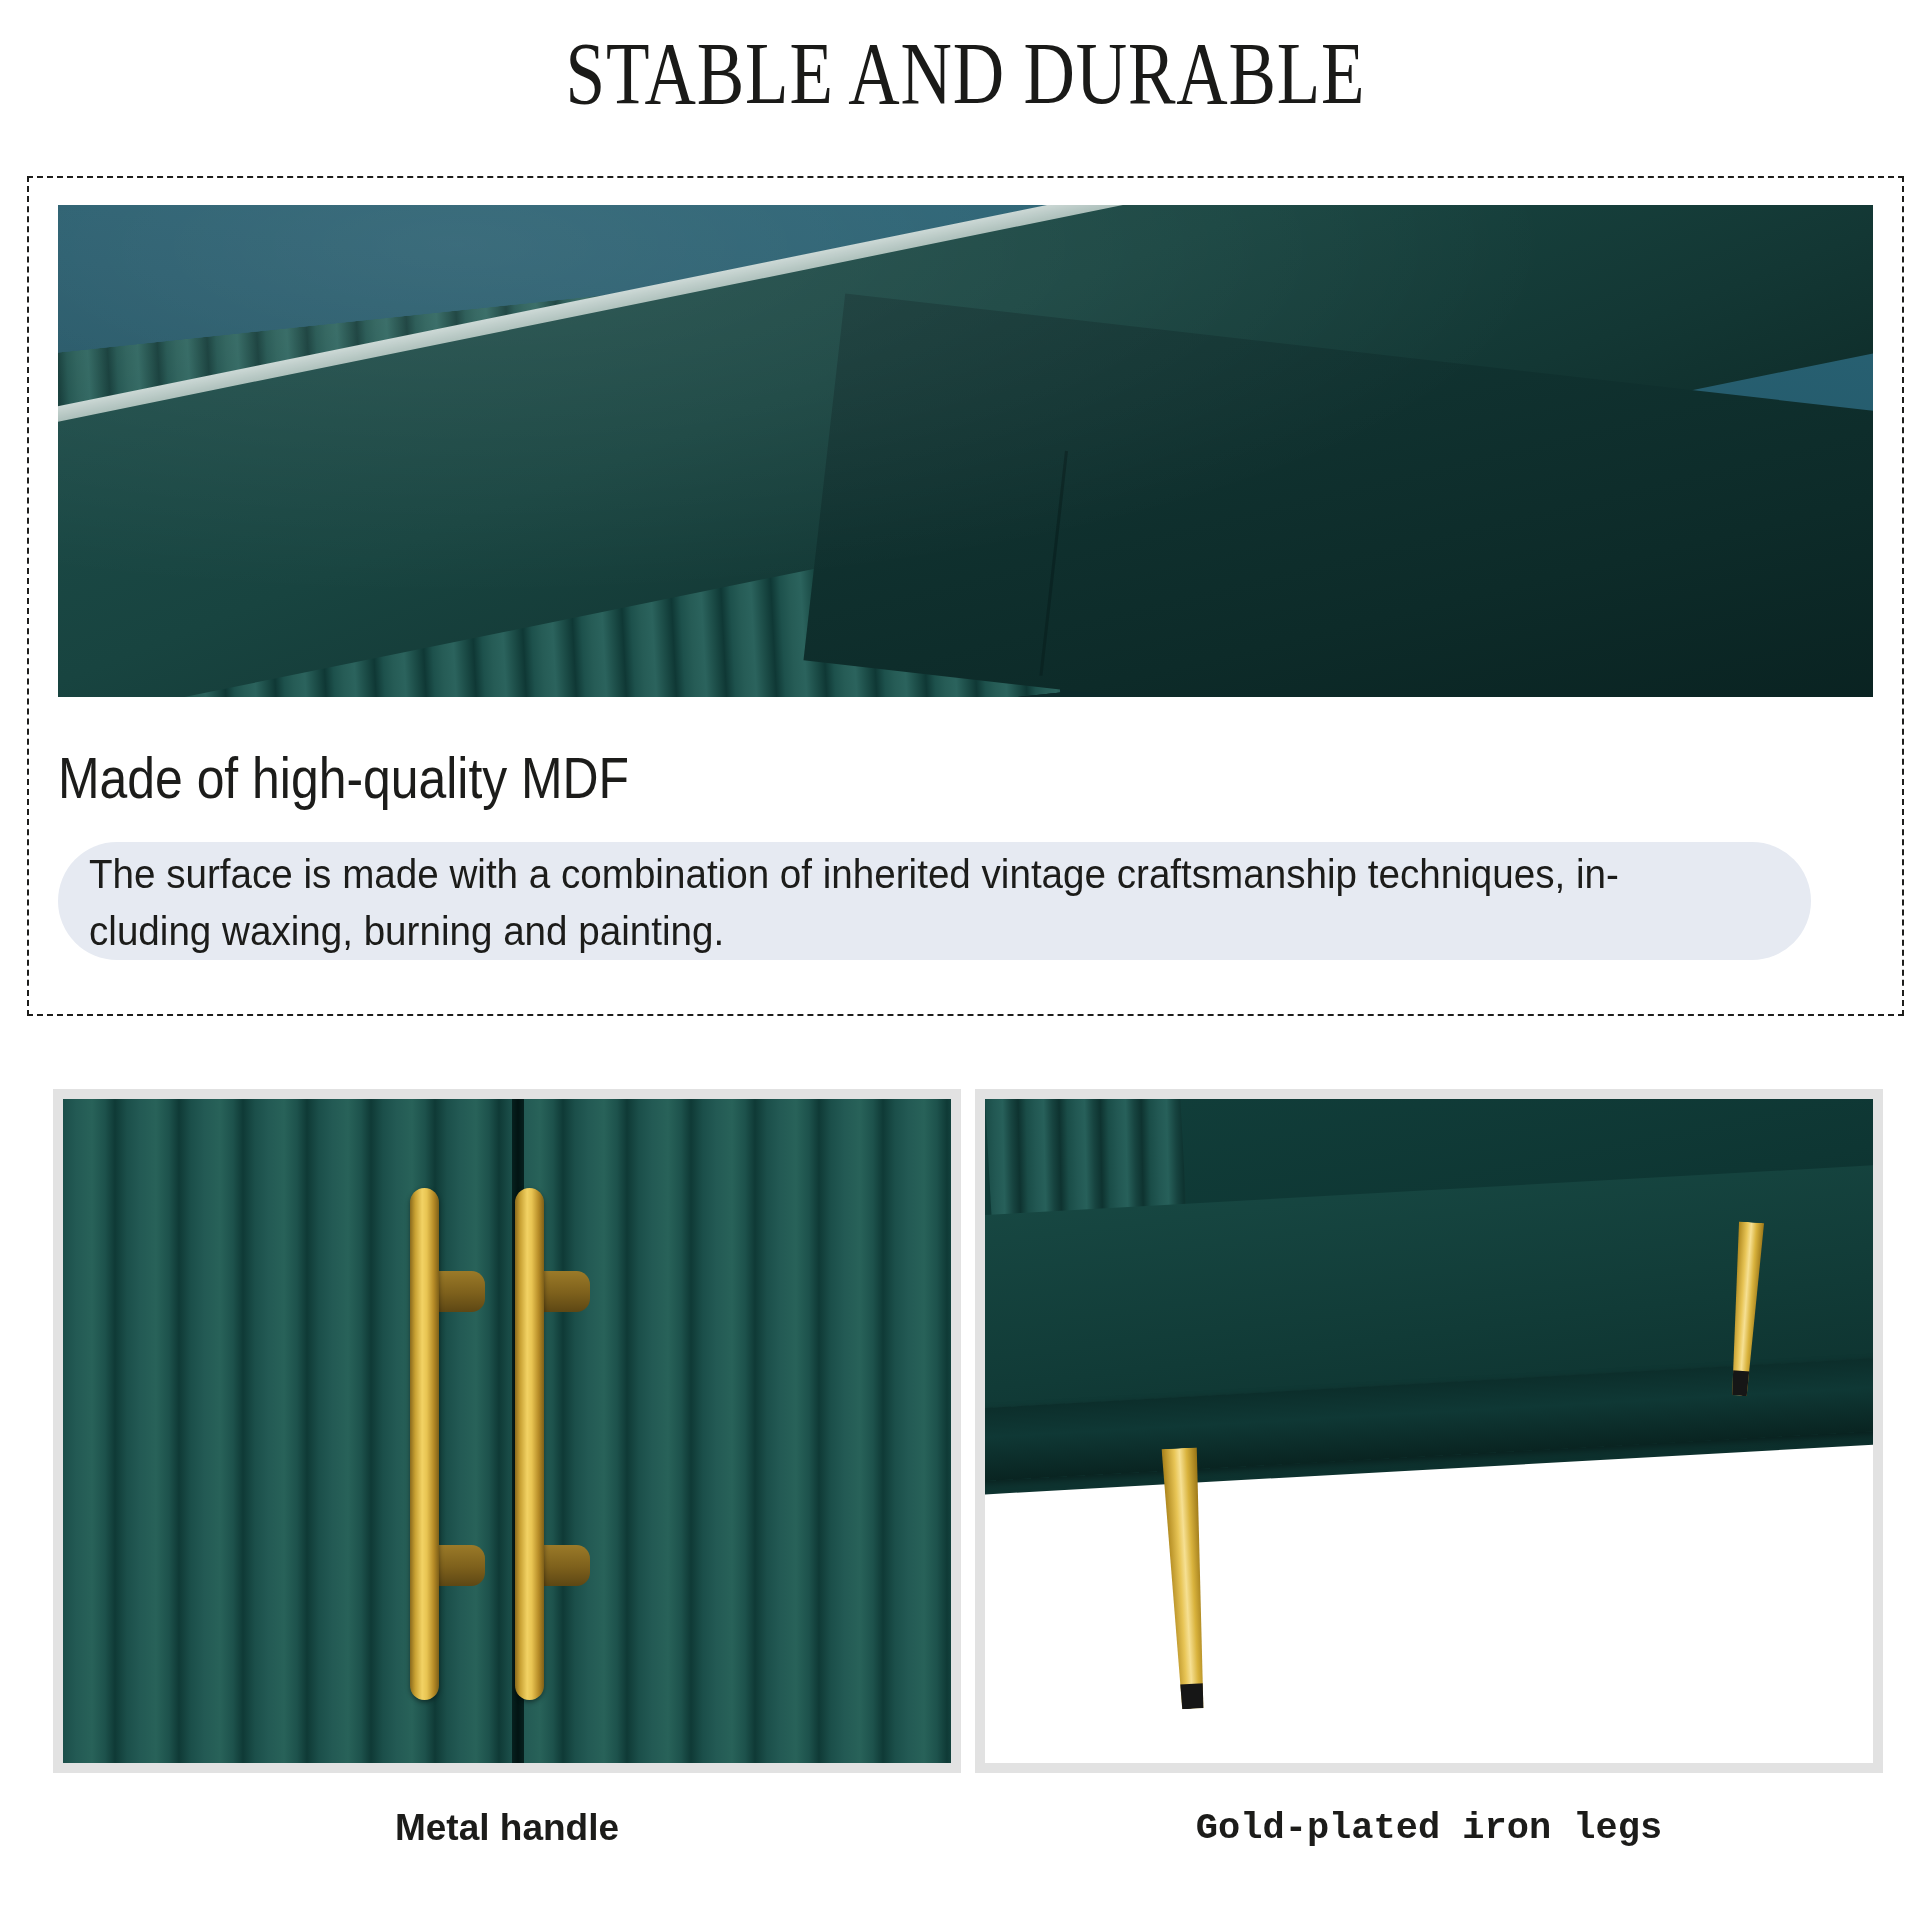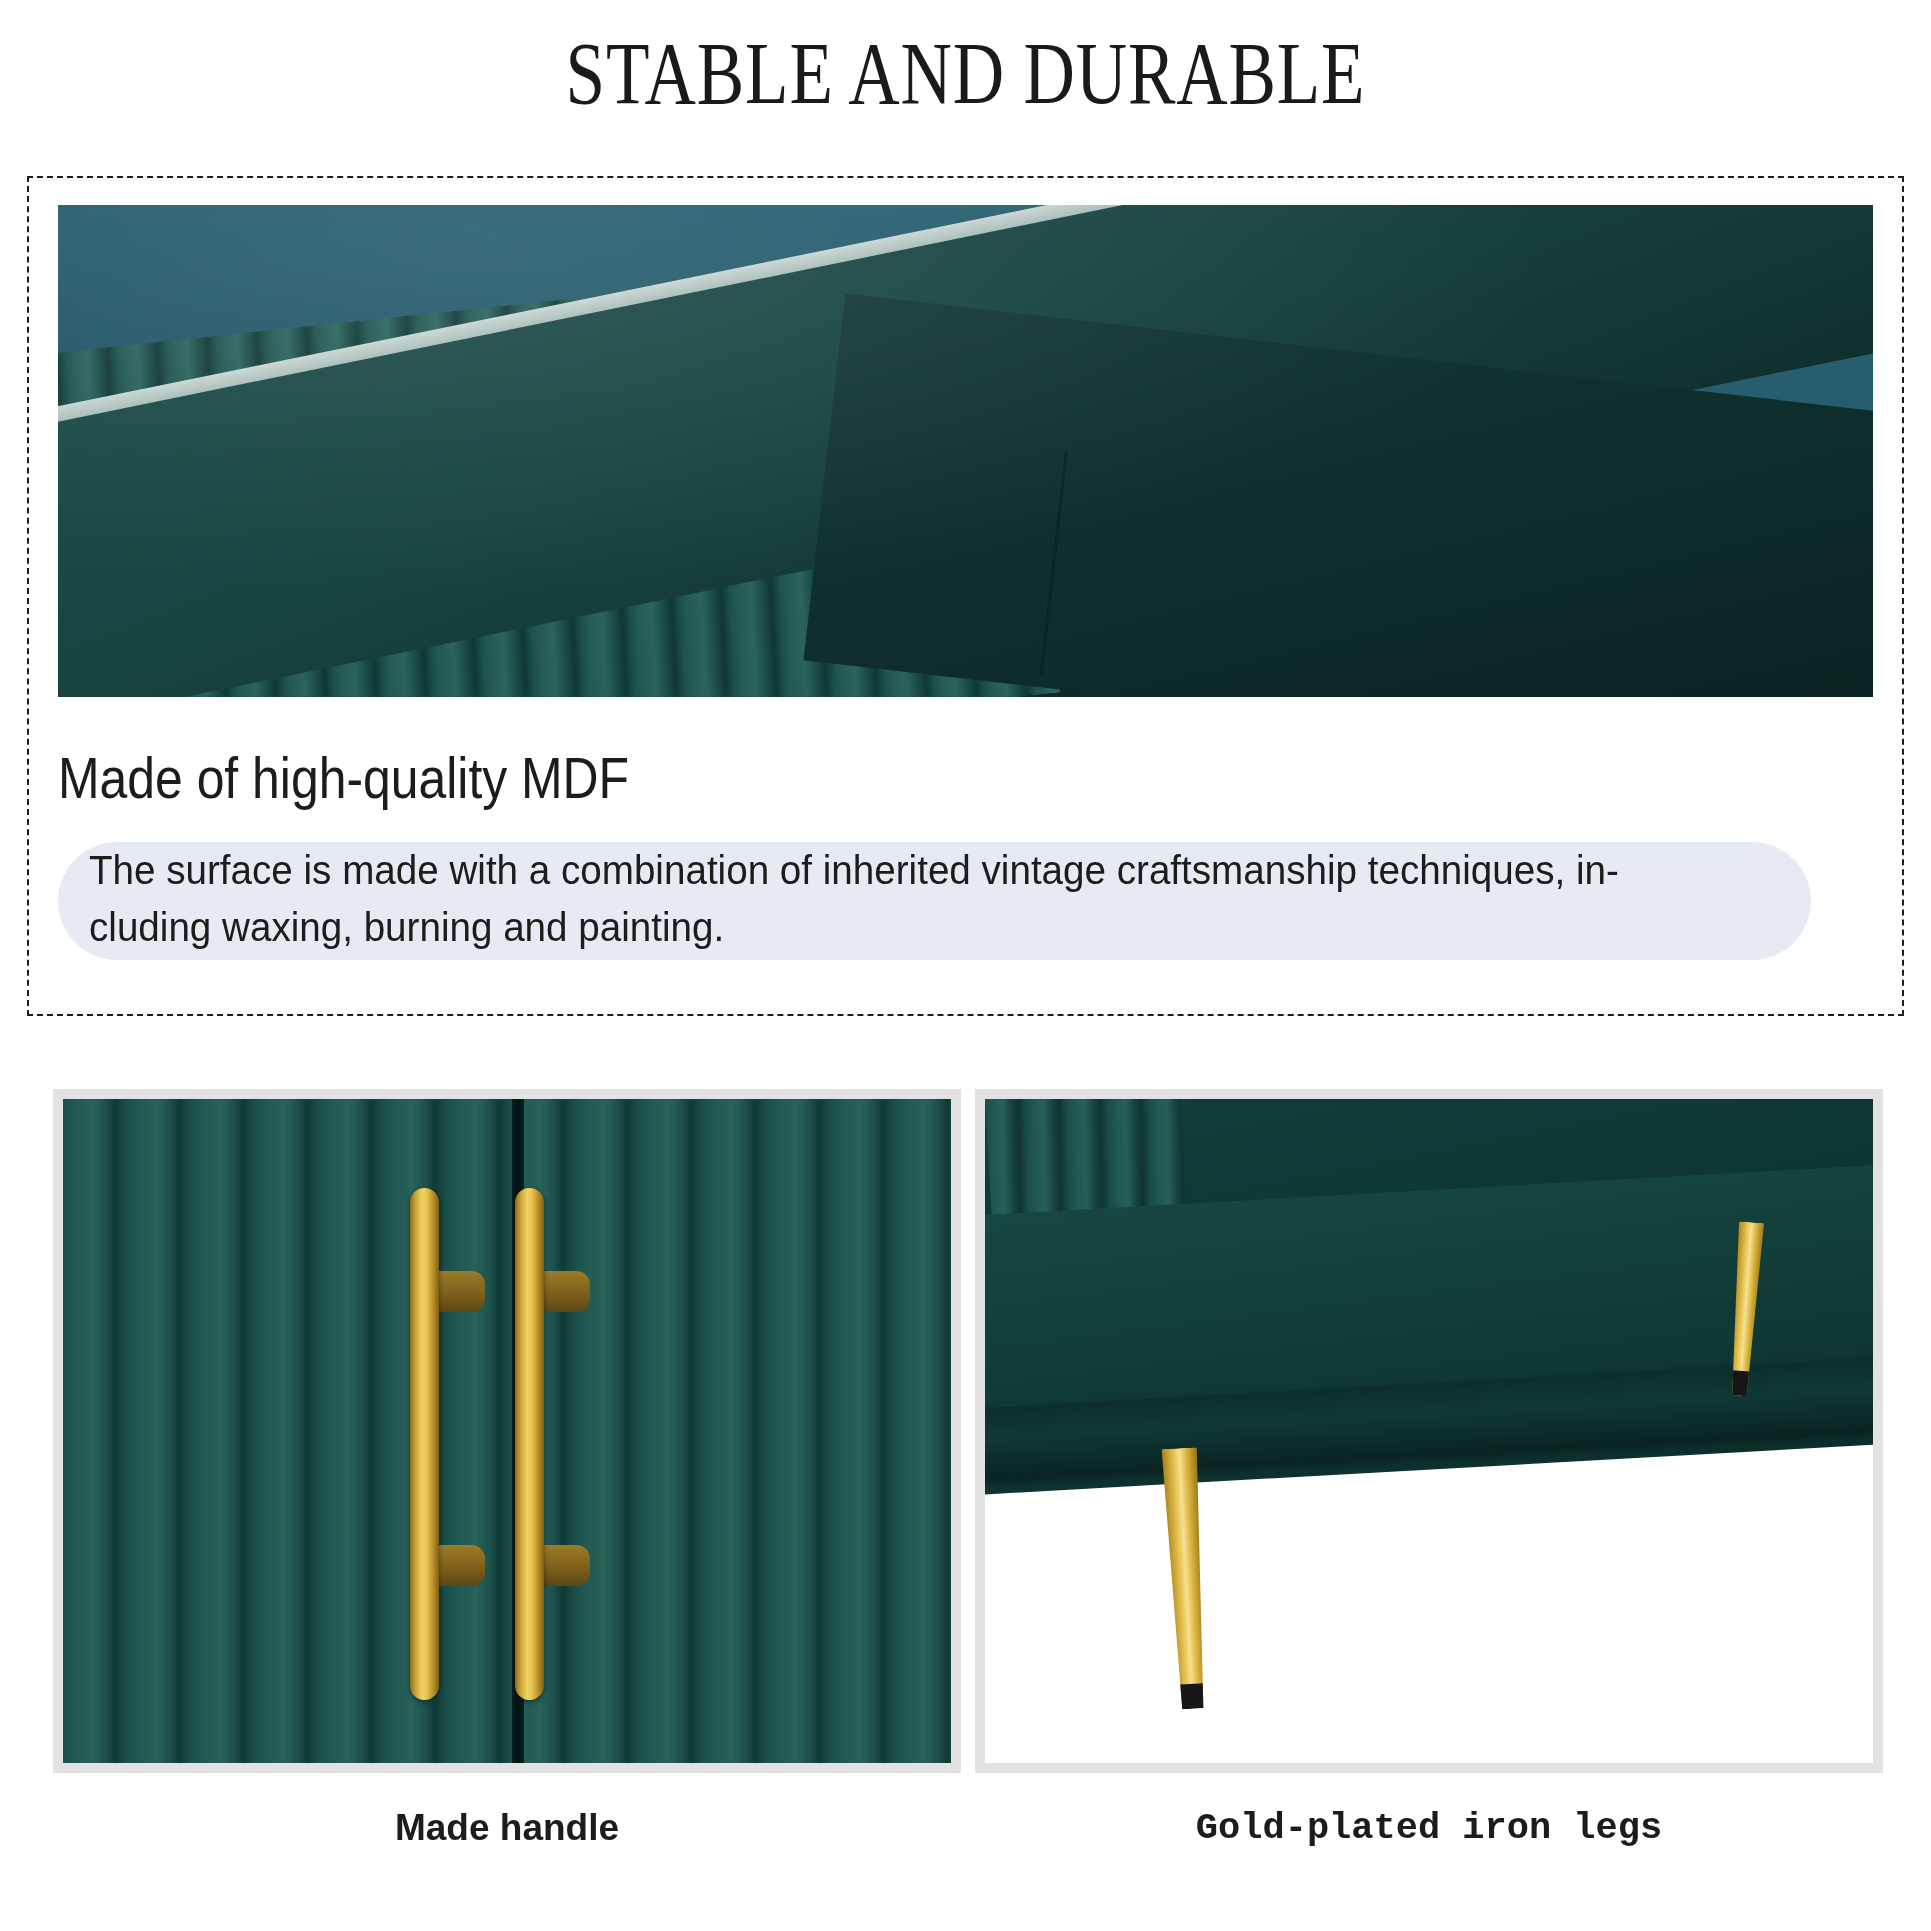--- a/index.html
+++ b/index.html
@@ -158,21 +158,21 @@
     position: absolute;
     left: 58px;
     top: 842px;
     width: 1753px;
     height: 118px;
     background: #e6eaf2;
     border-radius: 59px;
     box-sizing: border-box;
     padding: 0 23px 0 31px;
     display: flex;
-    align-items: flex-start;
+    align-items: flex-end;
   }
   .body-pill .body-text {
     font-size: 40px;
     line-height: 1.42;
     color: #1c1c1a;
     transform: scaleX(0.965);
     transform-origin: left center;
     white-space: pre-line;
   }
 
@@ -352,21 +352,21 @@
     </div>
     <div class="handle-post hp1a"></div>
     <div class="handle-post hp1b"></div>
     <div class="handle-post hp2a"></div>
     <div class="handle-post hp2b"></div>
     <div class="handle h1"></div>
     <div class="handle h2"></div>
     <div class="shade"></div>
   </div>
 </div>
-<div class="caption left">Made handle</div>
+<div class="caption left">Metal handle</div>
 
 <div class="card right">
   <div class="frame">
     <div class="legs-scene">
       <div class="cab-top"></div>
       <div class="flutes-left"></div>
       <div class="cab-body"></div>
       <div class="cab-plinth"></div>
       <div class="leg back">
         <div class="cap"></div>

